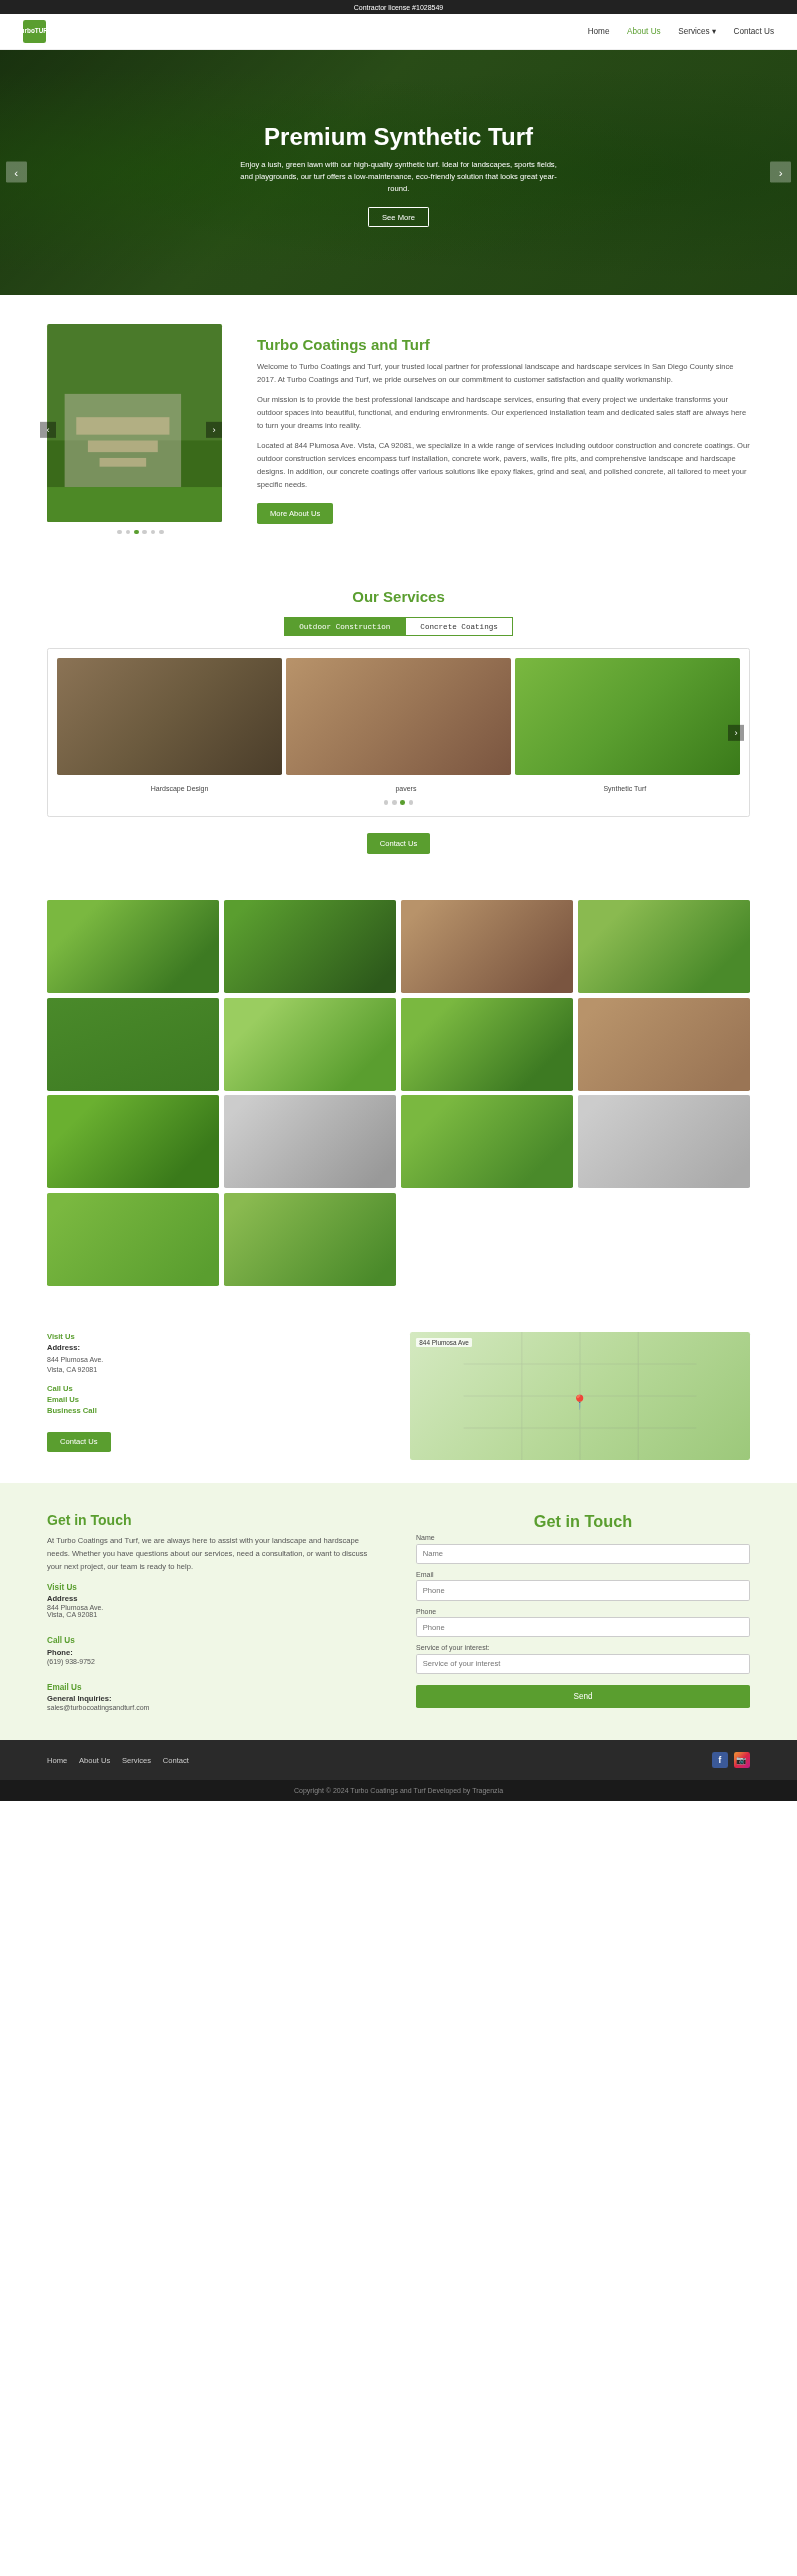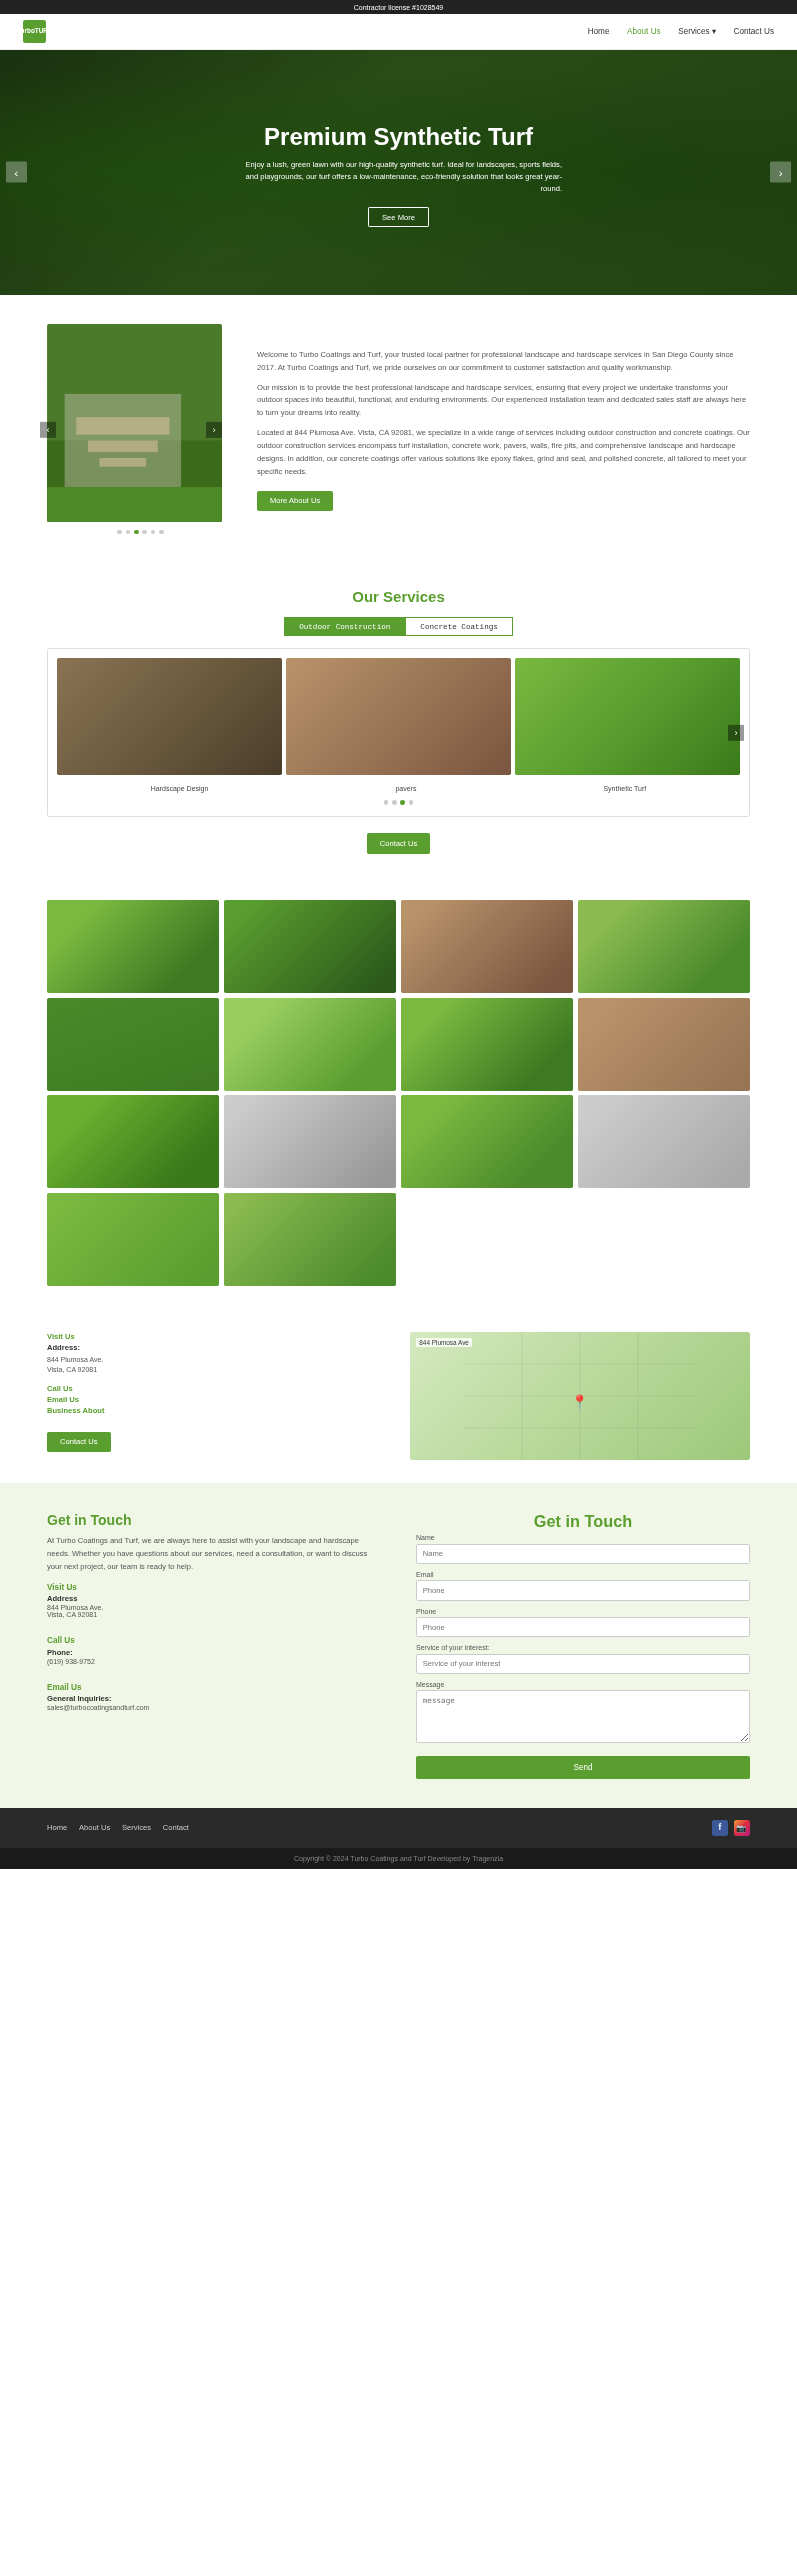--- a/index.html
+++ b/index.html
@@ -99,21 +99,21 @@
       cursor: pointer;
       display: flex;
       align-items: center;
       justify-content: center;
       border-radius: 1.2px;
     }
     .hero-arrow.left { left: 5.8px; }
     .hero-arrow.right { right: 5.8px; }
     .hero-content { position: relative; z-index: 2; }
     .hero h1 { font-size: 24px; font-weight: bold; margin-bottom: 8.2px; margin-top: 6px; }
-    .hero p { font-size: 7.6px; max-width: 327px; line-height: 1.6; margin-bottom: 11.7px; text-align: right; }
+    .hero p { font-size: 7.6px; max-width: 327px; line-height: 1.6; margin-bottom: 11.7px; }
     .btn-outline-white {
       border: 0.9px solid #fff;
       color: #fff;
       background: transparent;
       padding: 4.7px 13px;
       font-size: 7.6px;
       cursor: pointer;
       border-radius: 1.2px;
     }
 
@@ -436,20 +436,21 @@
         <rect x="90" y="230" width="80" height="15" fill="#c8b890" opacity="0.7"></rect>
         <rect x="0" y="280" width="300" height="60" fill="#5a9e2f" opacity="0.6"></rect>
       </svg>
     </div>
     <button class="about-arrow-right">›</button>
     <div class="about-dots">
       <span></span><span></span><span class="active"></span><span></span><span></span><span></span>
     </div>
   </div>
   <div class="about-text">
+    <h2>Turbo Coatings and Turf</h2>
     <p>Welcome to Turbo Coatings and Turf, your trusted local partner for professional landscape and hardscape services in San Diego County since 2017. At Turbo Coatings and Turf, we pride ourselves on our commitment to customer satisfaction and quality workmanship.</p>
     <p>Our mission is to provide the best professional landscape and hardscape services, ensuring that every project we undertake transforms your outdoor spaces into beautiful, functional, and enduring environments. Our experienced installation team and dedicated sales staff are always here to turn your dreams into reality.</p>
     <p>Located at 844 Plumosa Ave. Vista, CA 92081, we specialize in a wide range of services including outdoor construction and concrete coatings. Our outdoor construction services encompass turf installation, concrete work, pavers, walls, fire pits, and comprehensive landscape and hardscape designs. In addition, our concrete coatings offer various solutions like epoxy flakes, grind and seal, and polished concrete, all tailored to meet your specific needs.</p>
     <button class="btn-green">More About Us</button>
   </div>
 </section>
 
 <section class="services-section">
   <h2>Our Services</h2>
   <div class="services-tabs">
@@ -502,21 +503,21 @@
   </div>
 </section>
 
 <section class="info-map-section">
   <div class="info-col">
     <a class="visit-us-link">Visit Us</a>
     <h4>Address:</h4>
     <p>844 Plumosa Ave.<br>Vista, CA 92081</p>
     <a>Call Us</a>
     <a>Email Us</a>
-    <a>Business About</a>
+    <a>Business Call</a>
     <div class="info-contact-btn">
       <button class="btn-green">Contact Us</button>
     </div>
   </div>
   <div class="map-col">
     <div class="map-placeholder">
       <span class="map-label">844 Plumosa Ave</span>
       <span class="map-pin">📍</span>
 
       <svg style="position:absolute;inset:0;width:100%;height:100%;opacity:0.3" viewBox="0 0 400 220">
@@ -561,24 +562,20 @@
           <input type="email" placeholder="Phone" style="">
         </div>
         <div class="form-row">
           <label>Phone</label>
           <input type="tel" placeholder="Phone" style="">
         </div>
         <div class="form-row">
           <label>Service of your interest:</label>
           <input type="text" placeholder="Service of your interest" style="">
         </div>
-        <div class="form-row">
-          <label>Message</label>
-          <textarea placeholder="message" style=""></textarea>
-        </div>
         <button type="submit" class="btn-send">Send</button>
       </form>
     </div>
   </div>
 </section>
 
 <footer class="footer-nav">
   <div class="footer-nav-links">
     <a>Home</a>
     <a>About Us</a>

